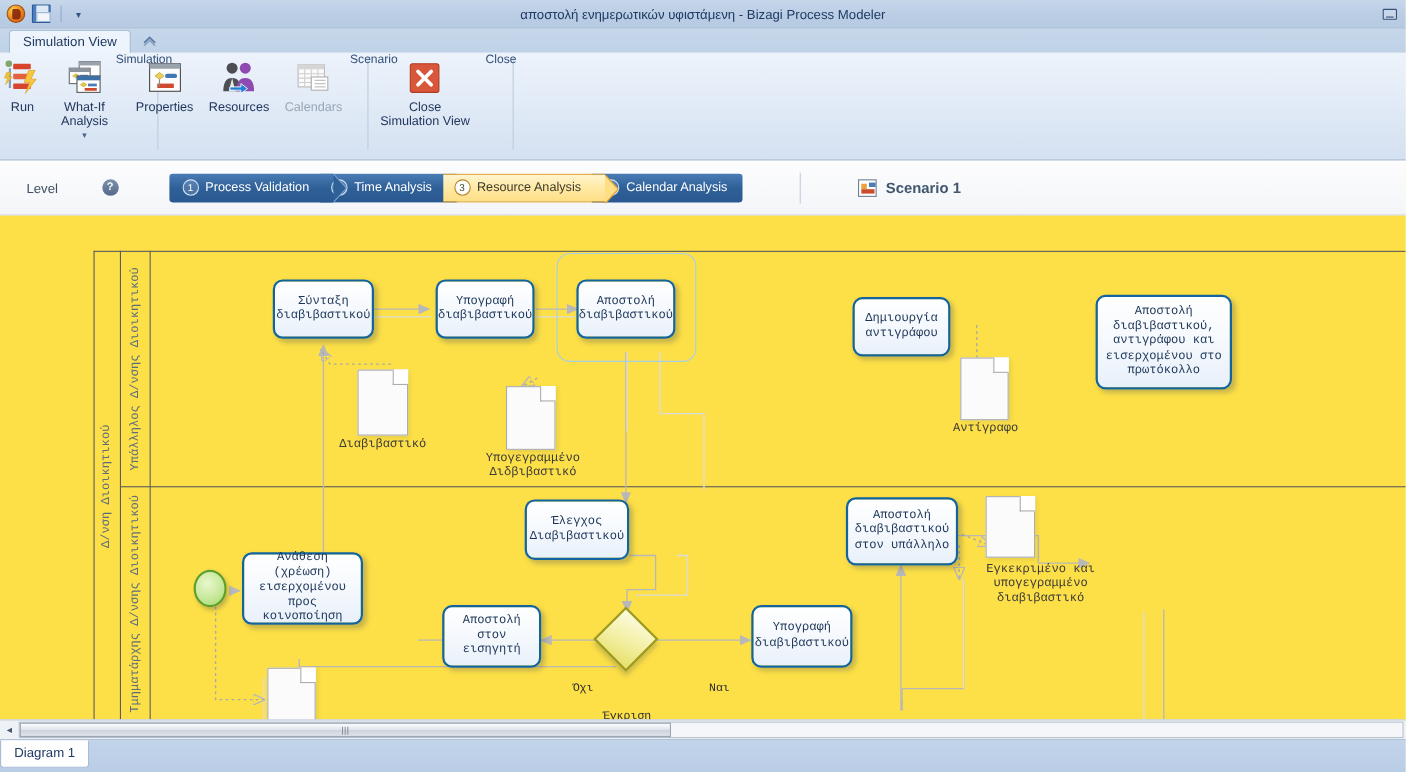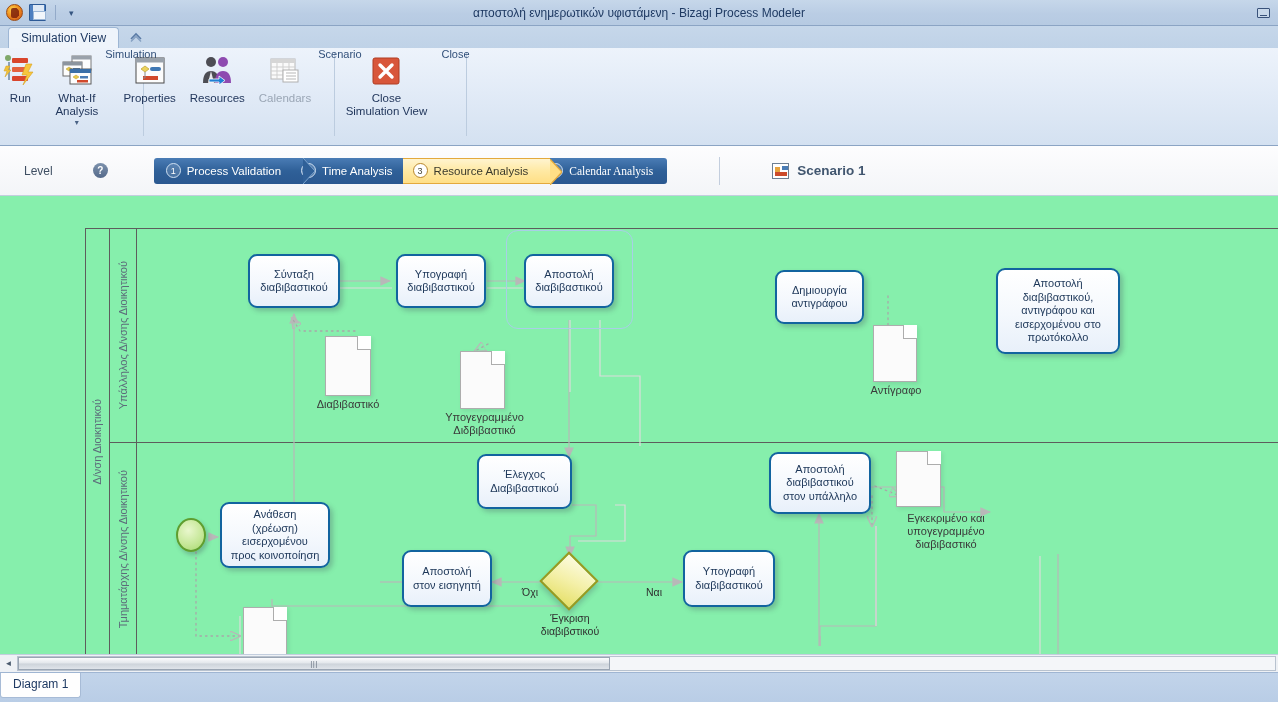--- a/index.html
+++ b/index.html
@@ -94,21 +94,21 @@
     margin-right:12px;
   }
   .steps { display:flex; height:26px; }
   .step {
     position:relative; height:26px; display:flex; align-items:center;
     padding:0 22px 0 10px; margin-right:-12px;
     background: linear-gradient(180deg,#4a7cb5 0%, #2f6098 50%, #2a5890 100%);
     color:#fff; font-size:11.5px;
   }
   .step:first-child{ border-radius:3px 0 0 3px; padding-left:12px;}
-  .step:last-child{ border-radius:0 3px 3px 0; padding-right:14px;font-family:Liberation Serif, serif;}
+  .step:last-child{ border-radius:0 3px 3px 0; padding-right:14px;}
   .step .num {
     width:15px;height:15px;border-radius:50%;border:1px solid #cfe0f2;
     background:rgba(255,255,255,.15);
     display:flex;align-items:center;justify-content:center;font-size:9px;margin-right:6px;
   }
   .step .arrow{
     position:absolute; right:-12px; top:0; width:12px; height:26px; z-index:2;
   }
   .step.active{
     background: linear-gradient(180deg,#fff4cf 0%, #ffe9a3 50%, #ffdf86 100%);
@@ -120,21 +120,21 @@
   .scenario { display:flex;align-items:center;gap:8px;}
   .scenario .sname{ font-size:13.5px;font-weight:bold;color:#41566f;}
   .sc-ic{ width:17px;height:16px;border:1px solid #6d7f93;background:#fff;position:relative;}
   .sc-ic::before{content:"";position:absolute;left:2px;top:3px;width:5px;height:5px;background:#e8a33d;}
   .sc-ic::after{content:"";position:absolute;left:9px;top:2px;width:6px;height:4px;background:#4a7cb5;}
   .sc-ic i{position:absolute;left:2px;bottom:2px;width:12px;height:4px;background:#cc4b2c;display:block;}
 
   
   .canvas{
     position:absolute; left:0; top:196px; width:1278px; height:460px;
-    background:#86efac; overflow:hidden;
+    background:#fde047; overflow:hidden;font-family:Liberation Mono, monospace;
   }
   .diagram{ position:absolute; left:0; top:0; width:1278px; height:460px;}
 
   
   .pool{ position:absolute; left:85px; top:32px; width:1193px; height:428px; border:1px solid #5d5d5d; border-right:none; border-bottom:none;}
   .pool-label{
     position:absolute; left:85px; top:32px; width:25px; height:428px;
     border-right:1px solid #5d5d5d; display:flex;align-items:center;justify-content:center;
   }
   .vtext{ writing-mode:vertical-rl; transform:rotate(180deg); font-size:11px; color:#5c6b7a; white-space:nowrap;}
@@ -177,21 +177,21 @@
   .doc::after{
     content:""; position:absolute; right:-1px; top:-1px; width:13px; height:13px;
     background:#fff; border-left:1px solid #adadad; border-bottom:1px solid #adadad;
     transform:none;
   }
   .doc-corner{
     position:absolute; right:-1px; top:-1px; width:0;height:0;
     border-left:13px solid transparent; border-top:13px solid #fff; z-index:2;
   }
   .dlabel{ position:absolute; font-size:11px; color:#3a3a3a; text-align:center; line-height:13px;}
-  .flabel{ position:absolute; font-size:10.5px; color:#2f2f2f; text-align:center; line-height:13px;}
+  .flabel{ position:absolute; font-size:10.5px; color:#2f2f2f; text-align:center; line-height:13px;margin-top:34px;}
 
   svg.conn{ position:absolute; left:0; top:0; width:1278px; height:460px; pointer-events:none;}
 
   
   .hscroll{
     position:absolute; left:0; top:654px; width:1278px; height:18px;
     background:#eef1f5; border-top:1px solid #c3cede; display:flex; align-items:center;
   }
   .sc-arrow{ width:17px;height:16px;display:flex;align-items:center;justify-content:center;font-size:8px;color:#4a5a6e;}
   .sc-track{ flex:1; height:15px; background:#f4f6f9; border:1px solid #b8c2cf; margin-right:2px; position:relative;}

